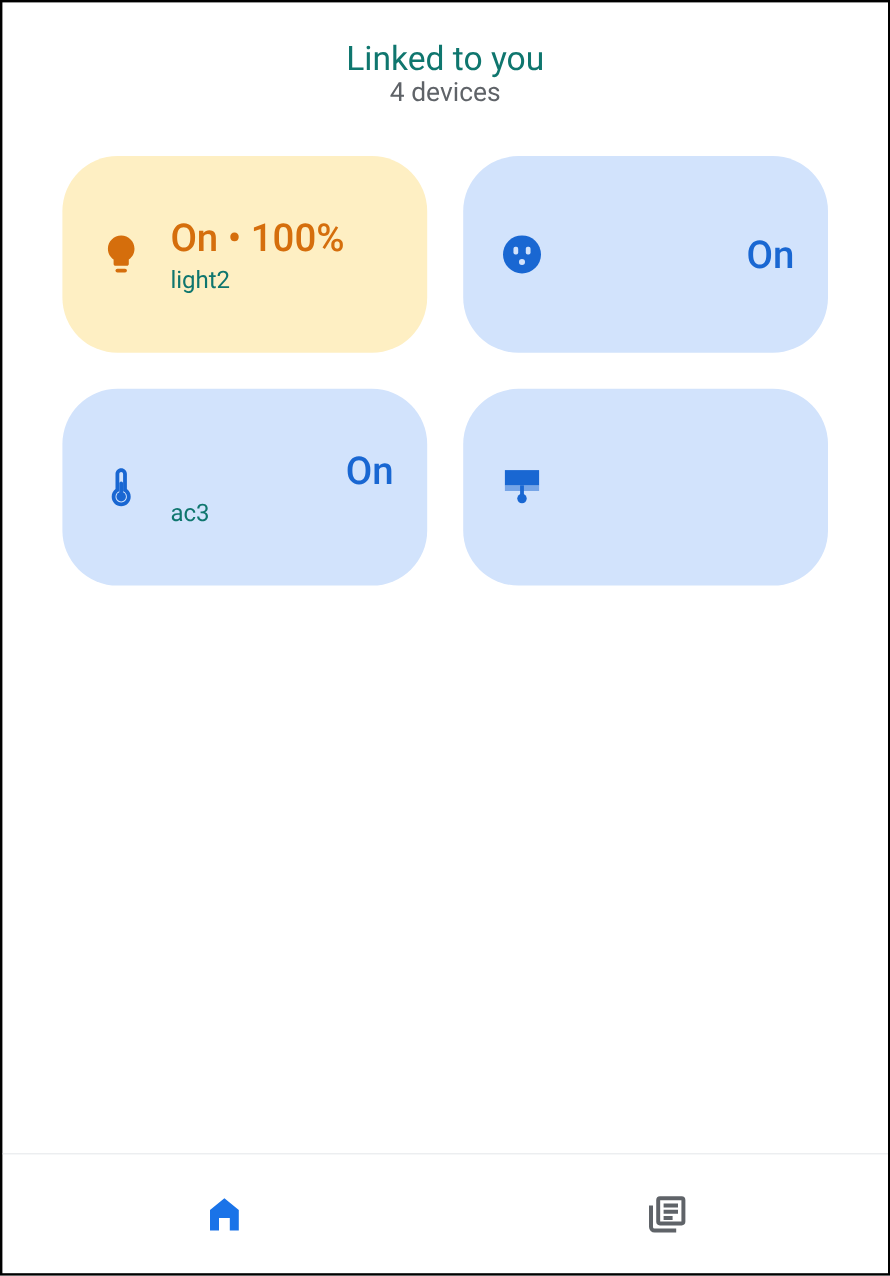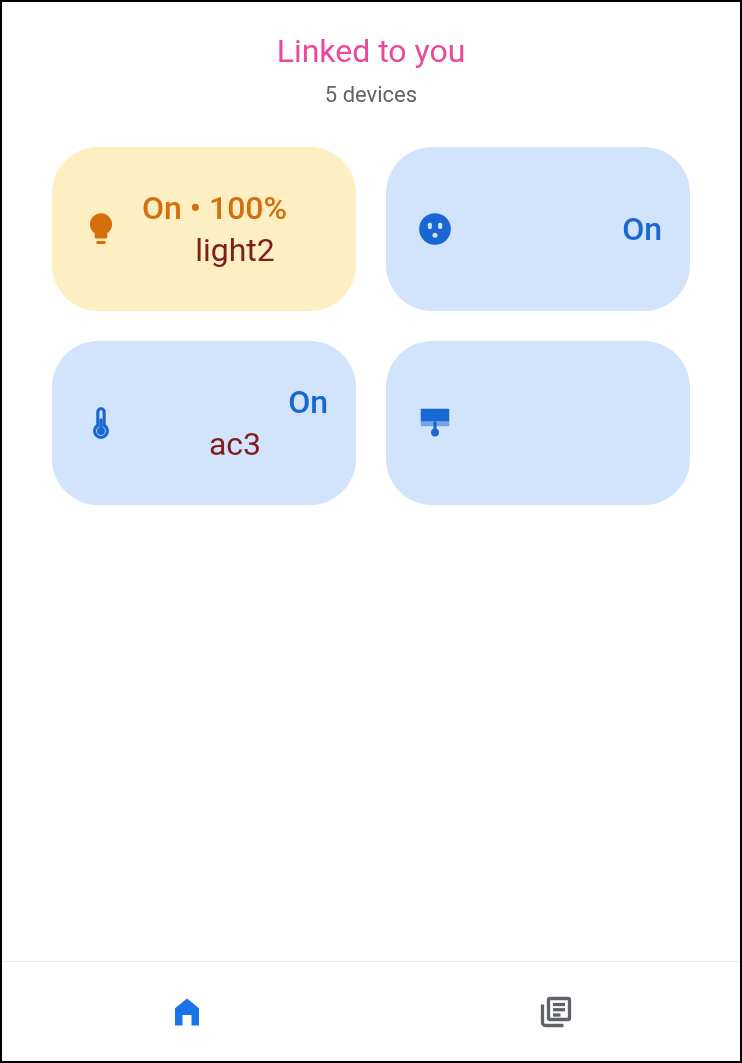--- a/index.html
+++ b/index.html
@@ -19,24 +19,24 @@
     .content {
       flex: 1;
       padding: 30px 50px 0 50px;
       overflow: hidden;
     }
     .header {
       text-align: center;
       margin-bottom: 40px;
     }
     .title {
-      font-size: 32px;
+      font-size: 28px;
       font-weight: 400;
-      color: #ec4899;
-      margin-bottom: 12px;
+      color: #0f766e;
+      margin-bottom: 0;
     }
     .subtitle {
       font-size: 22px;
       color: #5f6368;
       font-weight: 400;
     }
     .grid {
       display: grid;
       grid-template-columns: 1fr 1fr;
       gap: 30px;
@@ -76,24 +76,23 @@
       font-weight: 500;
     }
     .tile-blue .tile-status {
       color: #1967d2;
       text-align: right;
     }
     .tile-yellow .tile-status {
       color: #d56e0c;
     }
     .tile-name {
-      font-size: 32px;
+      font-size: 20px;
       font-weight: 400;
-      color: #7f1d1d;
-      text-align: center;
+      color: #0f766e;
     }
     .tile-chevron {
       width: 24px;
       height: 24px;
       display: flex;
       align-items: center;
       justify-content: center;
       flex-shrink: 0;
       color: #1967d2;
       margin-left: 8px;
@@ -117,21 +116,21 @@
       align-items: center;
       justify-content: center;
     }
   </style>
 </head>
 <body>
 
 <div class="content">
   <div class="header">
     <h1 class="title">Linked to you</h1>
-    <p class="subtitle">5 devices</p>
+    <p class="subtitle">4 devices</p>
   </div>
 
   <div class="grid">
 
     <div class="tile tile-yellow">
       <span class="tile-icon">
         <svg viewBox="0 0 24 24" width="38" height="38" fill="#d56e0c">
           <path d="M12 2C8.13 2 5 5.13 5 9c0 2.38 1.19 4.47 3 5.74V17c0 .55.45 1 1 1h6c.55 0 1-.45 1-1v-2.26c1.81-1.27 3-3.36 3-5.74 0-3.87-3.13-7-7-7z"></path>
           <rect x="9" y="19.5" width="6" height="2" rx="1"></rect>
         </svg>

